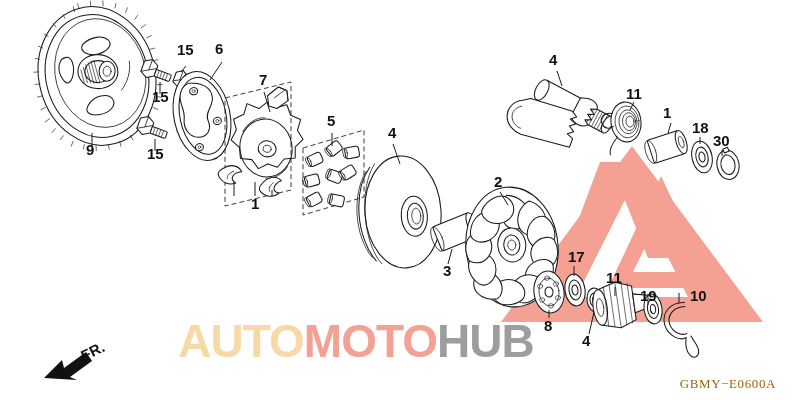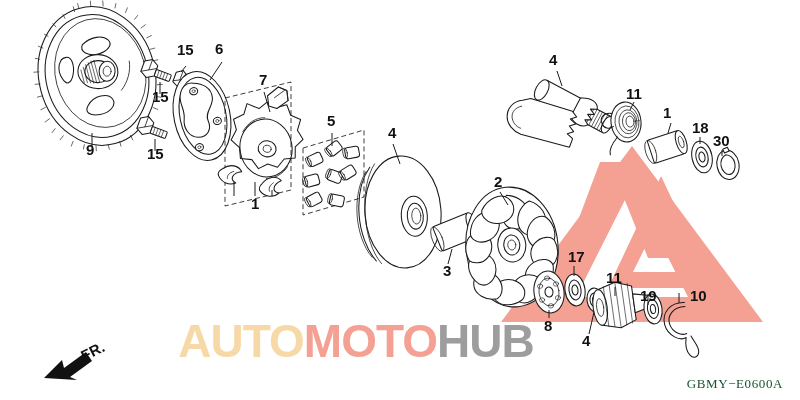--- a/index.html
+++ b/index.html
@@ -61,24 +61,24 @@
   
   #fr-arrow{position:absolute;left:40px;top:348px;width:90px;height:44px;z-index:12;}
   #fr-label{
     position:absolute;left:78px;top:349px;
     font-family:"Liberation Sans", sans-serif;
     font-size:15px;font-weight:bold;color:#111;
     transform:rotate(-27deg);transform-origin:left top;
     z-index:13;white-space:nowrap;user-select:none;
   }
   #diagram-code{
-    position:absolute;right:17px;bottom:8px;
+    position:absolute;right:24px;bottom:8px;
     font-family:"Liberation Serif", serif;
     font-size:13px;letter-spacing:0.6px;
-    color:#14532d;white-space:nowrap;
+    color:#a16207;white-space:nowrap;
     z-index:12;user-select:none;
   }
 </style>
 </head>
 <body>
 
 <div id="root">
 <div id="artboard">
 
   <svg class="layer" id="wm-mark">

